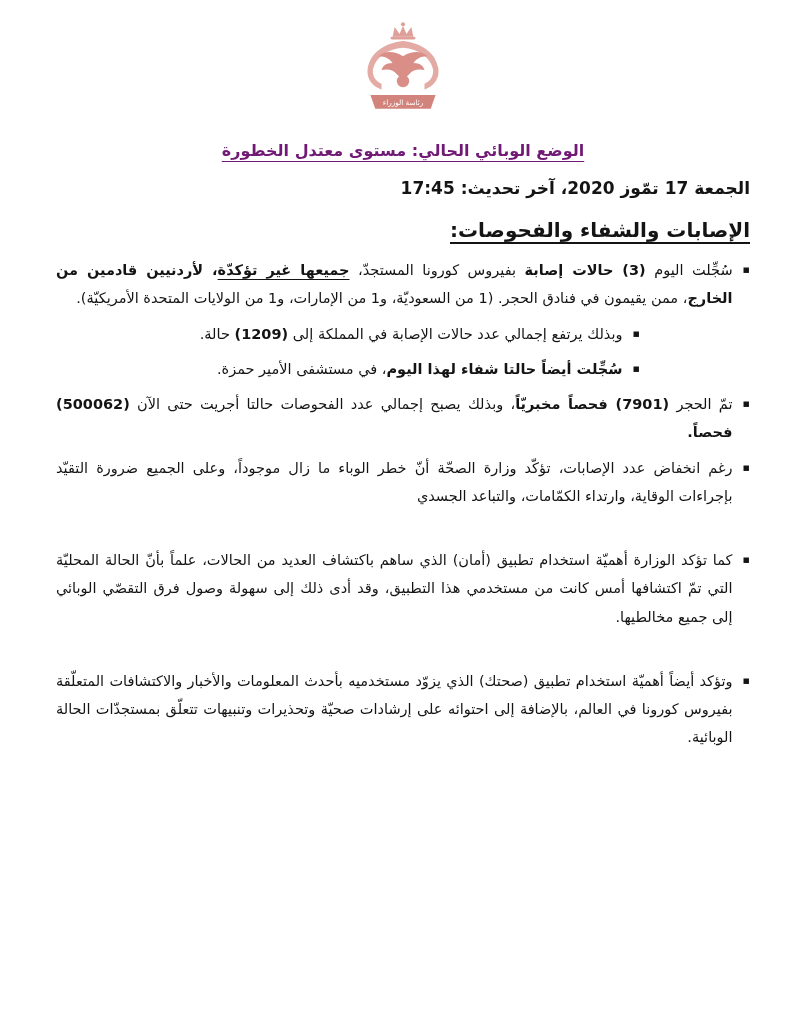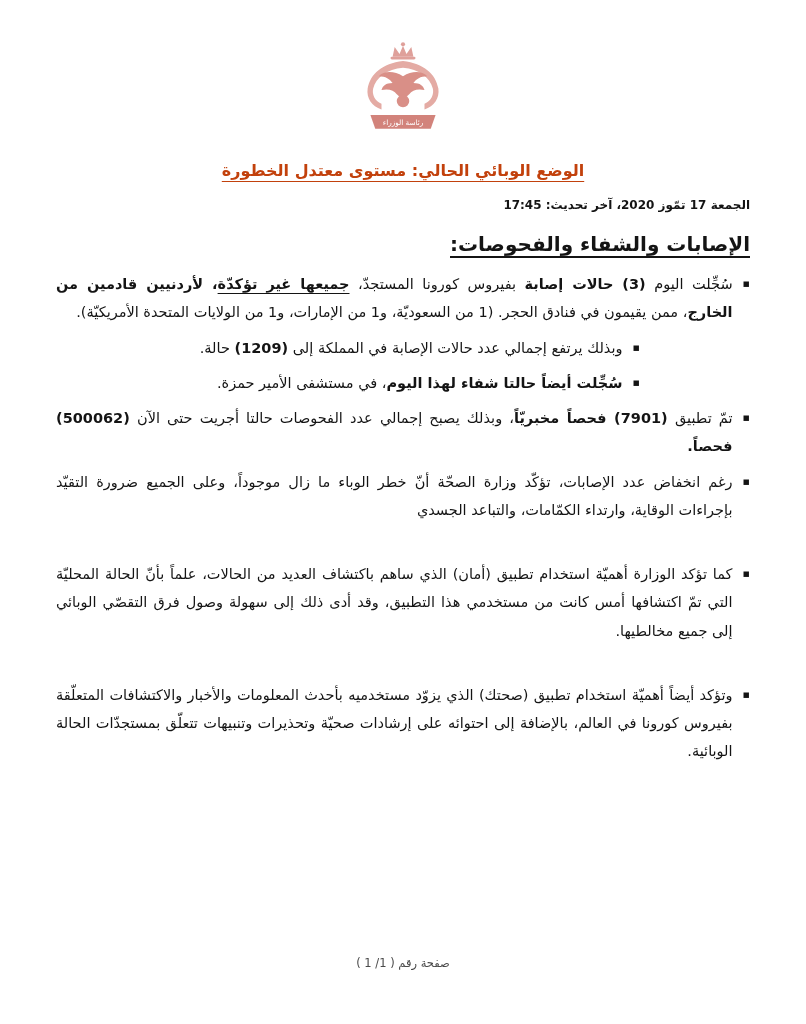--- a/index.html
+++ b/index.html
@@ -8,21 +8,21 @@
     font-family: "DejaVu Sans", sans-serif;
     color: #141414;
   }
   .page {
     width: 806px;
     height: 1024px;
     margin: 0 auto;
     background: #ffffff;
     direction: rtl;
     position: relative;
-    padding: 40px 56px 0 56px;
+    padding: 20px 56px 0 56px;
     overflow: hidden;
   }
   
   .logo-wrap { text-align: center; margin-bottom: 10px; }
   .logo-wrap svg { display: inline-block; }
   
   .center { text-align: center; }
   .doc-title {
     font-size: 17px;
     font-weight: bold;
@@ -31,26 +31,26 @@
   }
   .doc-subtitle {
     font-size: 16px;
     font-weight: bold;
     margin-top: 14px;
   }
   .status-heading {
     font-size: 16px;
     font-weight: bold;
     margin-top: 17px;
-    color: #c2410c;
+    color: #701a75;
     text-decoration: underline;
     text-underline-offset: 5px;
   }
   .date-line {
-    font-size: 12px;
+    font-size: 17px;
     font-weight: bold;
     margin-top: 18px;
     text-align: right;
   }
   .section-heading {
     font-size: 20px;
     font-weight: bold;
     margin: 20px 0 14px 0;
     text-decoration: underline;
     text-underline-offset: 5px;
@@ -127,34 +127,33 @@
       <li class="bullet indent">
         <span class="marker">▪</span>
         <span class="txt"><span>وبذلك يرتفع إجمالي عدد حالات الإصابة في المملكة إلى </span><span class="b">(1209)</span><span> حالة.</span></span>
       </li>
       <li class="bullet indent">
         <span class="marker">▪</span>
         <span class="txt"><span class="b">سُجِّلت أيضاً حالتا شفاء لهذا اليوم</span><span>، في مستشفى الأمير حمزة.</span></span>
       </li>
       <li class="bullet">
         <span class="marker">▪</span>
-        <span class="txt"><span>تمّ تطبيق </span><span class="b">(7901) فحصاً مخبريّاً</span><span>، وبذلك يصبح إجمالي عدد الفحوصات حالتا أجريت حتى الآن </span><span class="b">(500062) فحصاً.</span></span>
+        <span class="txt"><span>تمّ الحجر </span><span class="b">(7901) فحصاً مخبريّاً</span><span>، وبذلك يصبح إجمالي عدد الفحوصات حالتا أجريت حتى الآن </span><span class="b">(500062) فحصاً.</span></span>
       </li>
     </ul>
 
   <ul class="bullets wide">
       <li class="bullet">
         <span class="marker">▪</span>
         <span class="txt"><span>رغم انخفاض عدد الإصابات، تؤكّد وزارة الصحّة أنّ خطر الوباء ما زال موجوداً، وعلى الجميع ضرورة التقيّد بإجراءات الوقاية، وارتداء الكمّامات، والتباعد الجسدي</span></span>
       </li>
       <li class="bullet">
         <span class="marker">▪</span>
         <span class="txt"><span>كما تؤكد الوزارة أهميّة استخدام تطبيق (أمان) الذي ساهم باكتشاف العديد من الحالات، علماً بأنّ الحالة المحليّة التي تمّ اكتشافها أمس كانت من مستخدمي هذا التطبيق، وقد أدى ذلك إلى سهولة وصول فرق التقصّي الوبائي إلى جميع مخالطيها.</span></span>
       </li>
       <li class="bullet">
         <span class="marker">▪</span>
         <span class="txt"><span>وتؤكد أيضاً أهميّة استخدام تطبيق (صحتك) الذي يزوّد مستخدميه بأحدث المعلومات والأخبار والاكتشافات المتعلّقة بفيروس كورونا في العالم، بالإضافة إلى احتوائه على إرشادات صحيّة وتحذيرات وتنبيهات تتعلّق بمستجدّات الحالة الوبائية.</span></span>
       </li>
     </ul>
 
-  <div class="page-footer">صفحة رقم ( 1/ 1 )</div>
 
 </div>
 
 </body></html>

